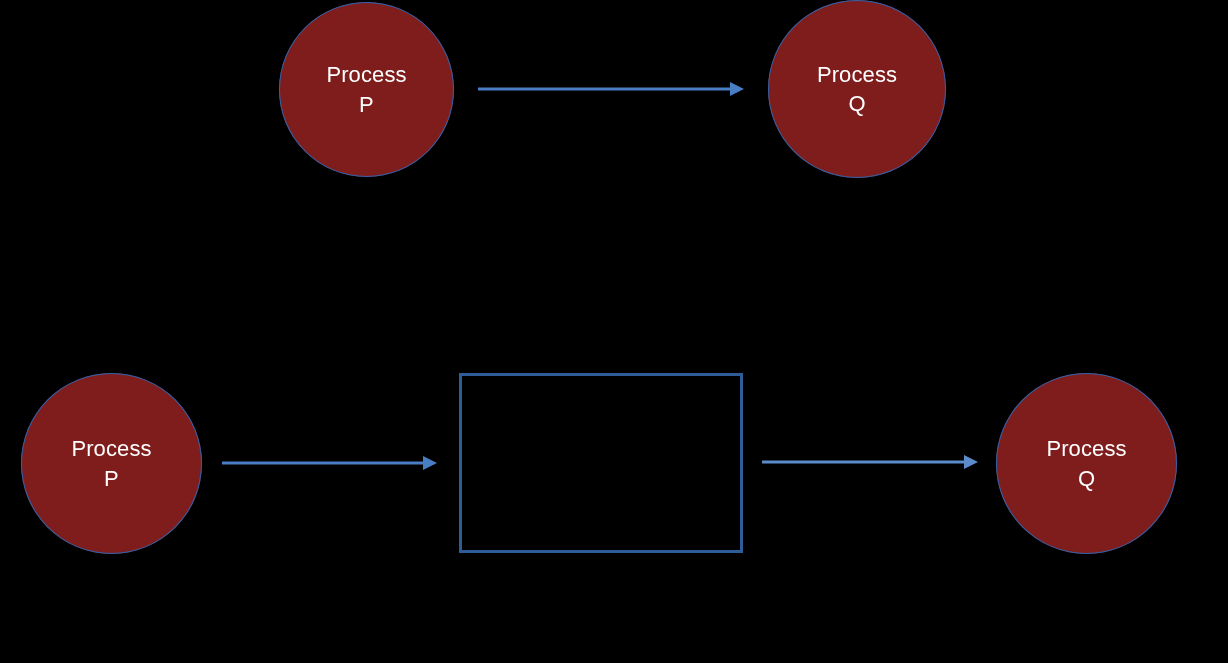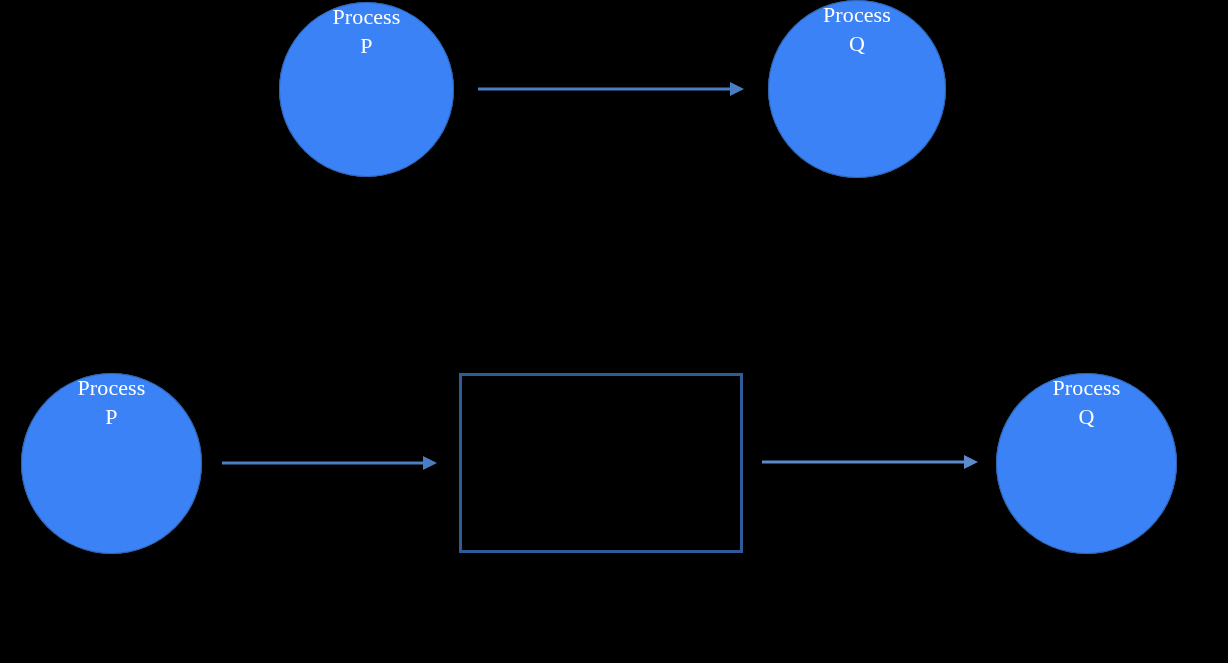--- a/index.html
+++ b/index.html
@@ -14,27 +14,26 @@
   #canvas {
     position: relative;
     width: 1228px;
     height: 663px;
     background: #000000;
     overflow: hidden;
   }
   .node-circle {
     position: absolute;
     border-radius: 50%;
-    background: #3b82f6;
+    background: #7f1d1d;
     box-shadow: inset 0 0 0 1px #2F63AC;
     display: flex;
-    align-items: flex-start;
+    align-items: center;
     justify-content: center;
     box-sizing: border-box;
-    font-family: Liberation Serif, serif;
   }
   .node-label {
     color: #FFFFFF;
     font-size: 22px;
     line-height: 1.33;
     text-align: center;
     font-weight: 400;
     letter-spacing: 0.1px;
     white-space: pre-line;
     pointer-events: none;

